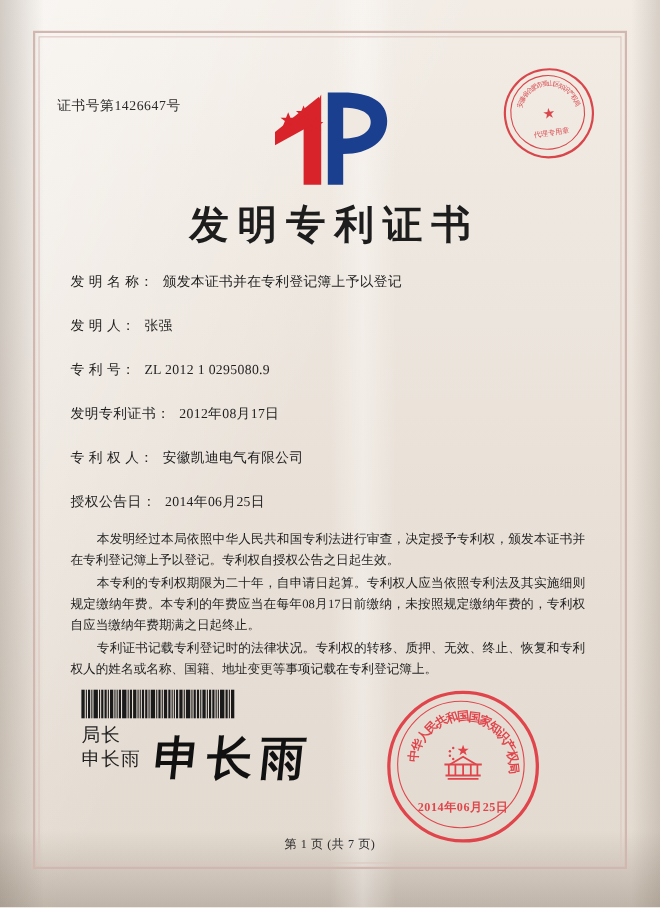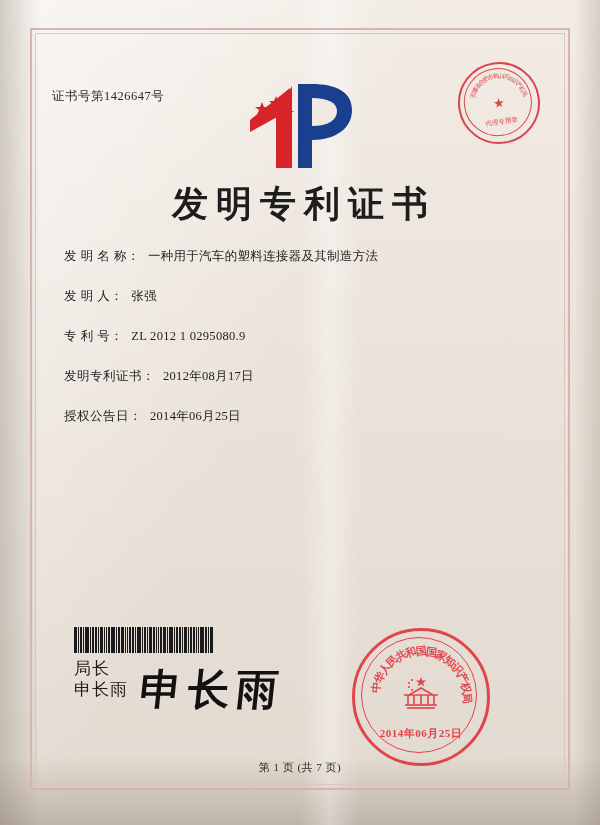--- a/index.html
+++ b/index.html
@@ -347,41 +347,48 @@
           <polygon points="47,26 49,31 54,31 50,34 52,39 47,36 42,39 44,34 40,31 45,31"></polygon>
         </g>
       </svg>
     </div>
 
     <div class="title">发明专利证书</div>
 
     <div class="fields">
       <div class="field">
         <span class="label">发 明 名 称：</span>
-        <span class="value">一种用于汽车的塑料连接器及其制造方法</span>
+        <span class="value">颁发本证书并在专利登记簿上予以登记</span>
       </div>
       <div class="field">
         <span class="label">发 明 人：</span>
         <span class="value">张强</span>
       </div>
       <div class="field">
         <span class="label">专 利 号：</span>
         <span class="value">ZL 2012 1 0295080.9</span>
       </div>
       <div class="field">
         <span class="label">发明专利证书：</span>
         <span class="value">2012年08月17日</span>
       </div>
       <div class="field">
+        <span class="label">专 利 权 人：</span>
+        <span class="value">安徽凯迪电气有限公司</span>
+      </div>
+      <div class="field">
         <span class="label">授权公告日：</span>
         <span class="value">2014年06月25日</span>
       </div>
     </div>
 
     <div class="body-text">
+      <p>本发明经过本局依照中华人民共和国专利法进行审查，决定授予专利权，颁发本证书并在专利登记簿上予以登记。专利权自授权公告之日起生效。</p>
+      <p>本专利的专利权期限为二十年，自申请日起算。专利权人应当依照专利法及其实施细则规定缴纳年费。本专利的年费应当在每年08月17日前缴纳，未按照规定缴纳年费的，专利权自应当缴纳年费期满之日起终止。</p>
+      <p>专利证书记载专利登记时的法律状况。专利权的转移、质押、无效、终止、恢复和专利权人的姓名或名称、国籍、地址变更等事项记载在专利登记簿上。</p>
     </div>
 
     <div class="barcode" id="barcode"><i style="width: 3px;"></i><i style="width: 1px;"></i><i style="width: 2px;"></i><i style="width: 1px;"></i><i style="width: 4px;"></i><i style="width: 1px;"></i><i style="width: 2px;"></i><i style="width: 2px;"></i><i style="width: 1px;"></i><i style="width: 3px;"></i><i style="width: 1px;"></i><i style="width: 1px;"></i><i style="width: 2px;"></i><i style="width: 4px;"></i><i style="width: 1px;"></i><i style="width: 2px;"></i><i style="width: 3px;"></i><i style="width: 1px;"></i><i style="width: 1px;"></i><i style="width: 2px;"></i><i style="width: 2px;"></i><i style="width: 1px;"></i><i style="width: 4px;"></i><i style="width: 1px;"></i><i style="width: 2px;"></i><i style="width: 1px;"></i><i style="width: 3px;"></i><i style="width: 2px;"></i><i style="width: 1px;"></i><i style="width: 1px;"></i><i style="width: 2px;"></i><i style="width: 3px;"></i><i style="width: 1px;"></i><i style="width: 4px;"></i><i style="width: 1px;"></i><i style="width: 2px;"></i><i style="width: 2px;"></i><i style="width: 1px;"></i><i style="width: 3px;"></i><i style="width: 1px;"></i><i style="width: 2px;"></i><i style="width: 2px;"></i><i style="width: 1px;"></i><i style="width: 1px;"></i><i style="width: 4px;"></i><i style="width: 2px;"></i><i style="width: 1px;"></i><i style="width: 3px;"></i></div>
 
     <div class="sig-labels">
       <div>局长</div>
       <div>申长雨</div>
     </div>
     <div class="sig-hand">申长雨</div>
 

